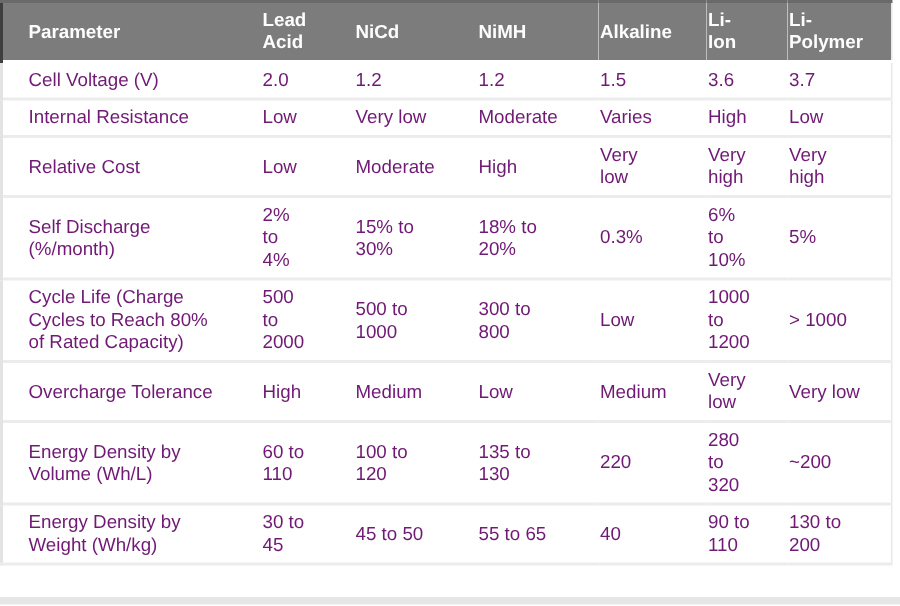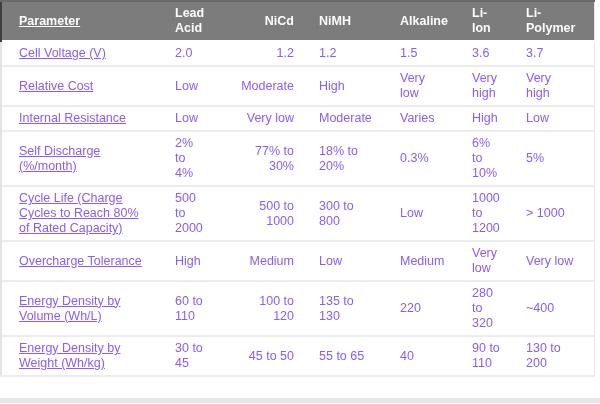--- a/index.html
+++ b/index.html
@@ -38,33 +38,33 @@
     font-weight: bold;
     white-space: pre-line;
     padding-top: 4px;
     padding-bottom: 4px;
     height: 38px;
     border-top: 2px solid #6a6a6a;
   }
   thead th:first-child { border-left: 2px solid #3f3f3f; }
   tbody td {
     background: #ffffff;
-    color: #8b5cf6;
+    color: #701a75;
     padding-top: 4px;
     padding-bottom: 4px;
     border-top: 2px solid #ececec;
   }
   tbody tr:first-child td { border-top: 2px solid #ffffff; }
   tbody tr:last-child td { border-bottom: 2px solid #ececec; }
   tbody td:first-child { border-left: 2px solid #e3e3e3; }
   tbody td:last-child, thead th:last-child { border-right: 1px solid #e8e8e8; }
   
-  th:nth-child(1), td:nth-child(1) { padding-left: 17px; padding-right: 26px; text-decoration: underline; }
+  th:nth-child(1), td:nth-child(1) { padding-left: 17px; padding-right: 26px; }
   th:nth-child(2), td:nth-child(2) { padding-right: 32px; margin-left: 41px; }
-  th:nth-child(3), td:nth-child(3) { padding-right: 24px; text-align: right; }
+  th:nth-child(3), td:nth-child(3) { padding-right: 24px; }
   th:nth-child(4), td:nth-child(4) { padding-right: 23px; margin-top: 20px; }
   th:nth-child(5), td:nth-child(5) { padding-right: 26px; }
   th:nth-child(6), td:nth-child(6) { padding-right: 24px; }
   th:nth-child(7), td:nth-child(7) { padding-right: 18px; }
   .bottom-bar {
     position: absolute;
     left: 0;
     bottom: 1px;
     width: 600px;
     height: 5px;
@@ -102,41 +102,41 @@
     <tr>
       <td>Cell Voltage (V)</td>
       <td>2.0</td>
       <td>1.2</td>
       <td>1.2</td>
       <td>1.5</td>
       <td>3.6</td>
       <td>3.7</td>
     </tr>
     <tr>
+      <td>Internal Resistance</td>
+      <td>Low</td>
+      <td>Very low</td>
+      <td>Moderate</td>
+      <td>Varies</td>
+      <td>High</td>
+      <td>Low</td>
+    </tr>
+    <tr>
       <td>Relative Cost</td>
       <td>Low</td>
       <td>Moderate</td>
       <td>High</td>
       <td>Very low</td>
       <td>Very high</td>
       <td>Very high</td>
     </tr>
     <tr>
-      <td>Internal Resistance</td>
-      <td>Low</td>
-      <td>Very low</td>
-      <td>Moderate</td>
-      <td>Varies</td>
-      <td>High</td>
-      <td>Low</td>
-    </tr>
-    <tr>
       <td>Self Discharge (%/month)</td>
       <td>2% to 4%</td>
-      <td>77% to 30%</td>
+      <td>15% to 30%</td>
       <td>18% to 20%</td>
       <td>0.3%</td>
       <td>6% to 10%</td>
       <td>5%</td>
     </tr>
     <tr>
       <td>Cycle Life (Charge Cycles to Reach 80% of Rated Capacity)</td>
       <td>500 to 2000</td>
       <td>500 to 1000</td>
       <td>300 to 800</td>
@@ -153,21 +153,21 @@
       <td>Very low</td>
       <td>Very low</td>
     </tr>
     <tr>
       <td>Energy Density by Volume (Wh/L)</td>
       <td>60 to 110</td>
       <td>100 to 120</td>
       <td>135 to 130</td>
       <td>220</td>
       <td>280 to 320</td>
-      <td>~400</td>
+      <td>~200</td>
     </tr>
     <tr>
       <td>Energy Density by Weight (Wh/kg)</td>
       <td>30 to 45</td>
       <td>45 to 50</td>
       <td>55 to 65</td>
       <td>40</td>
       <td>90 to 110</td>
       <td>130 to 200</td>
     </tr>

